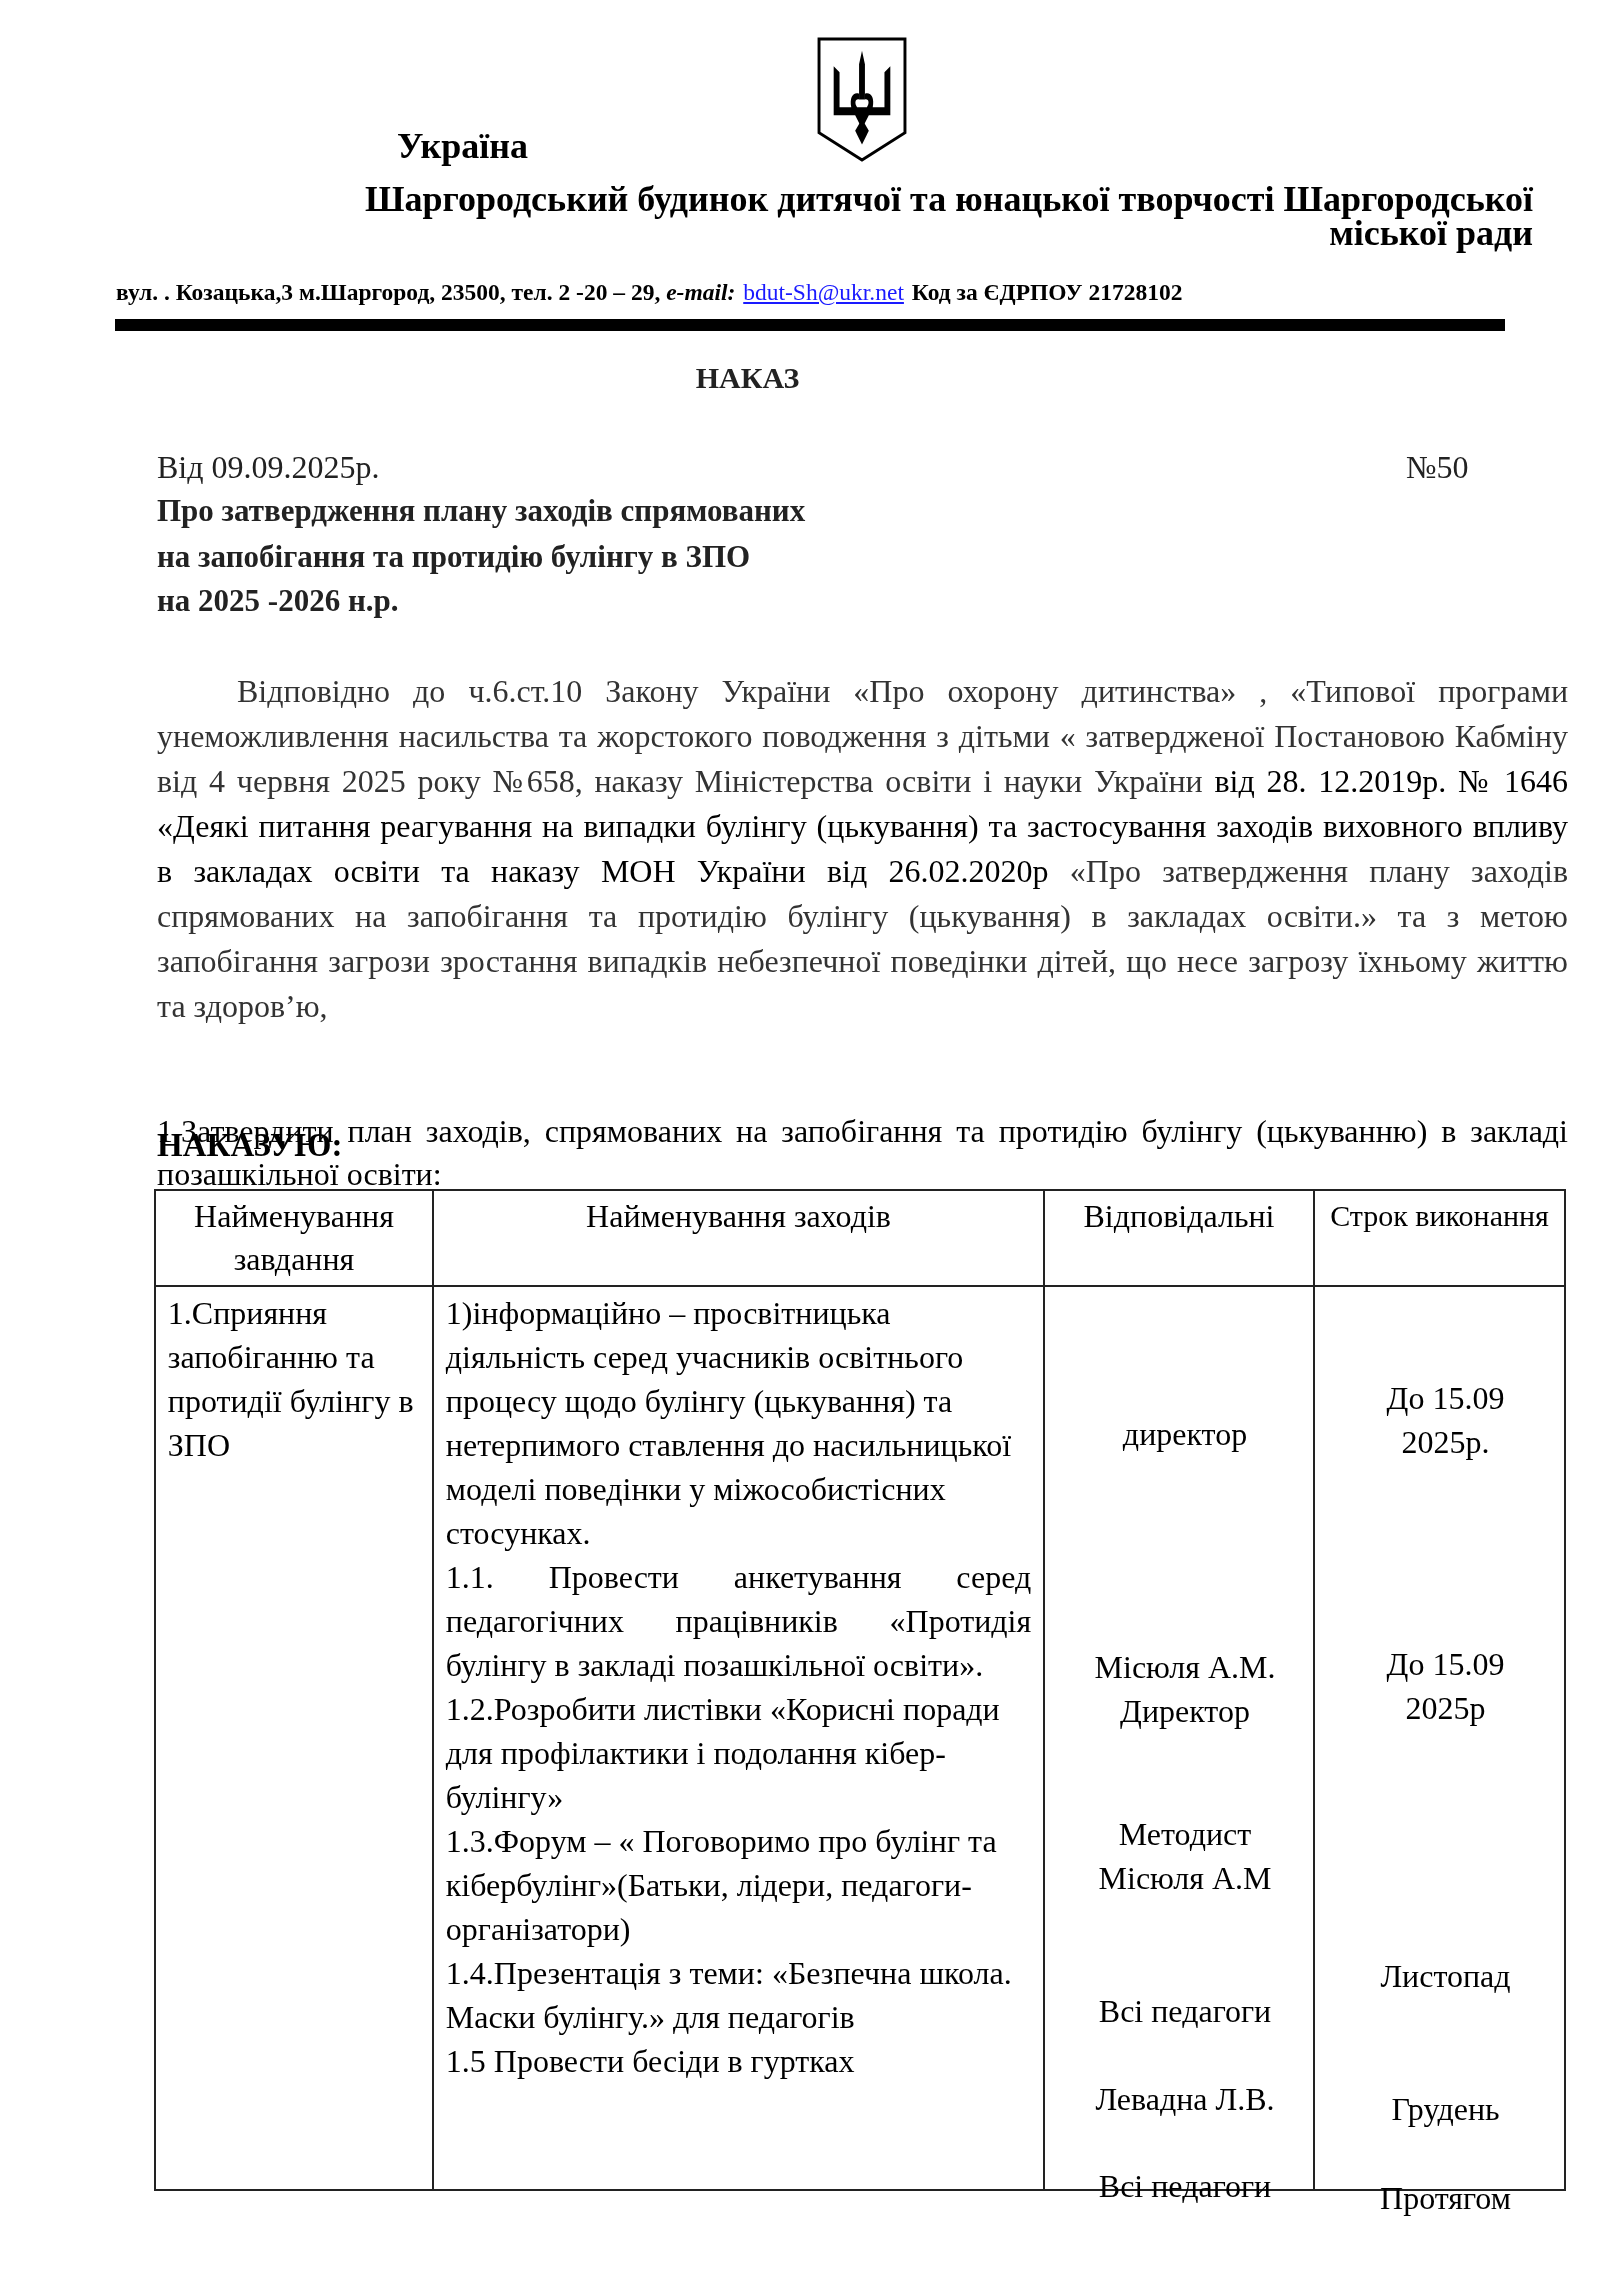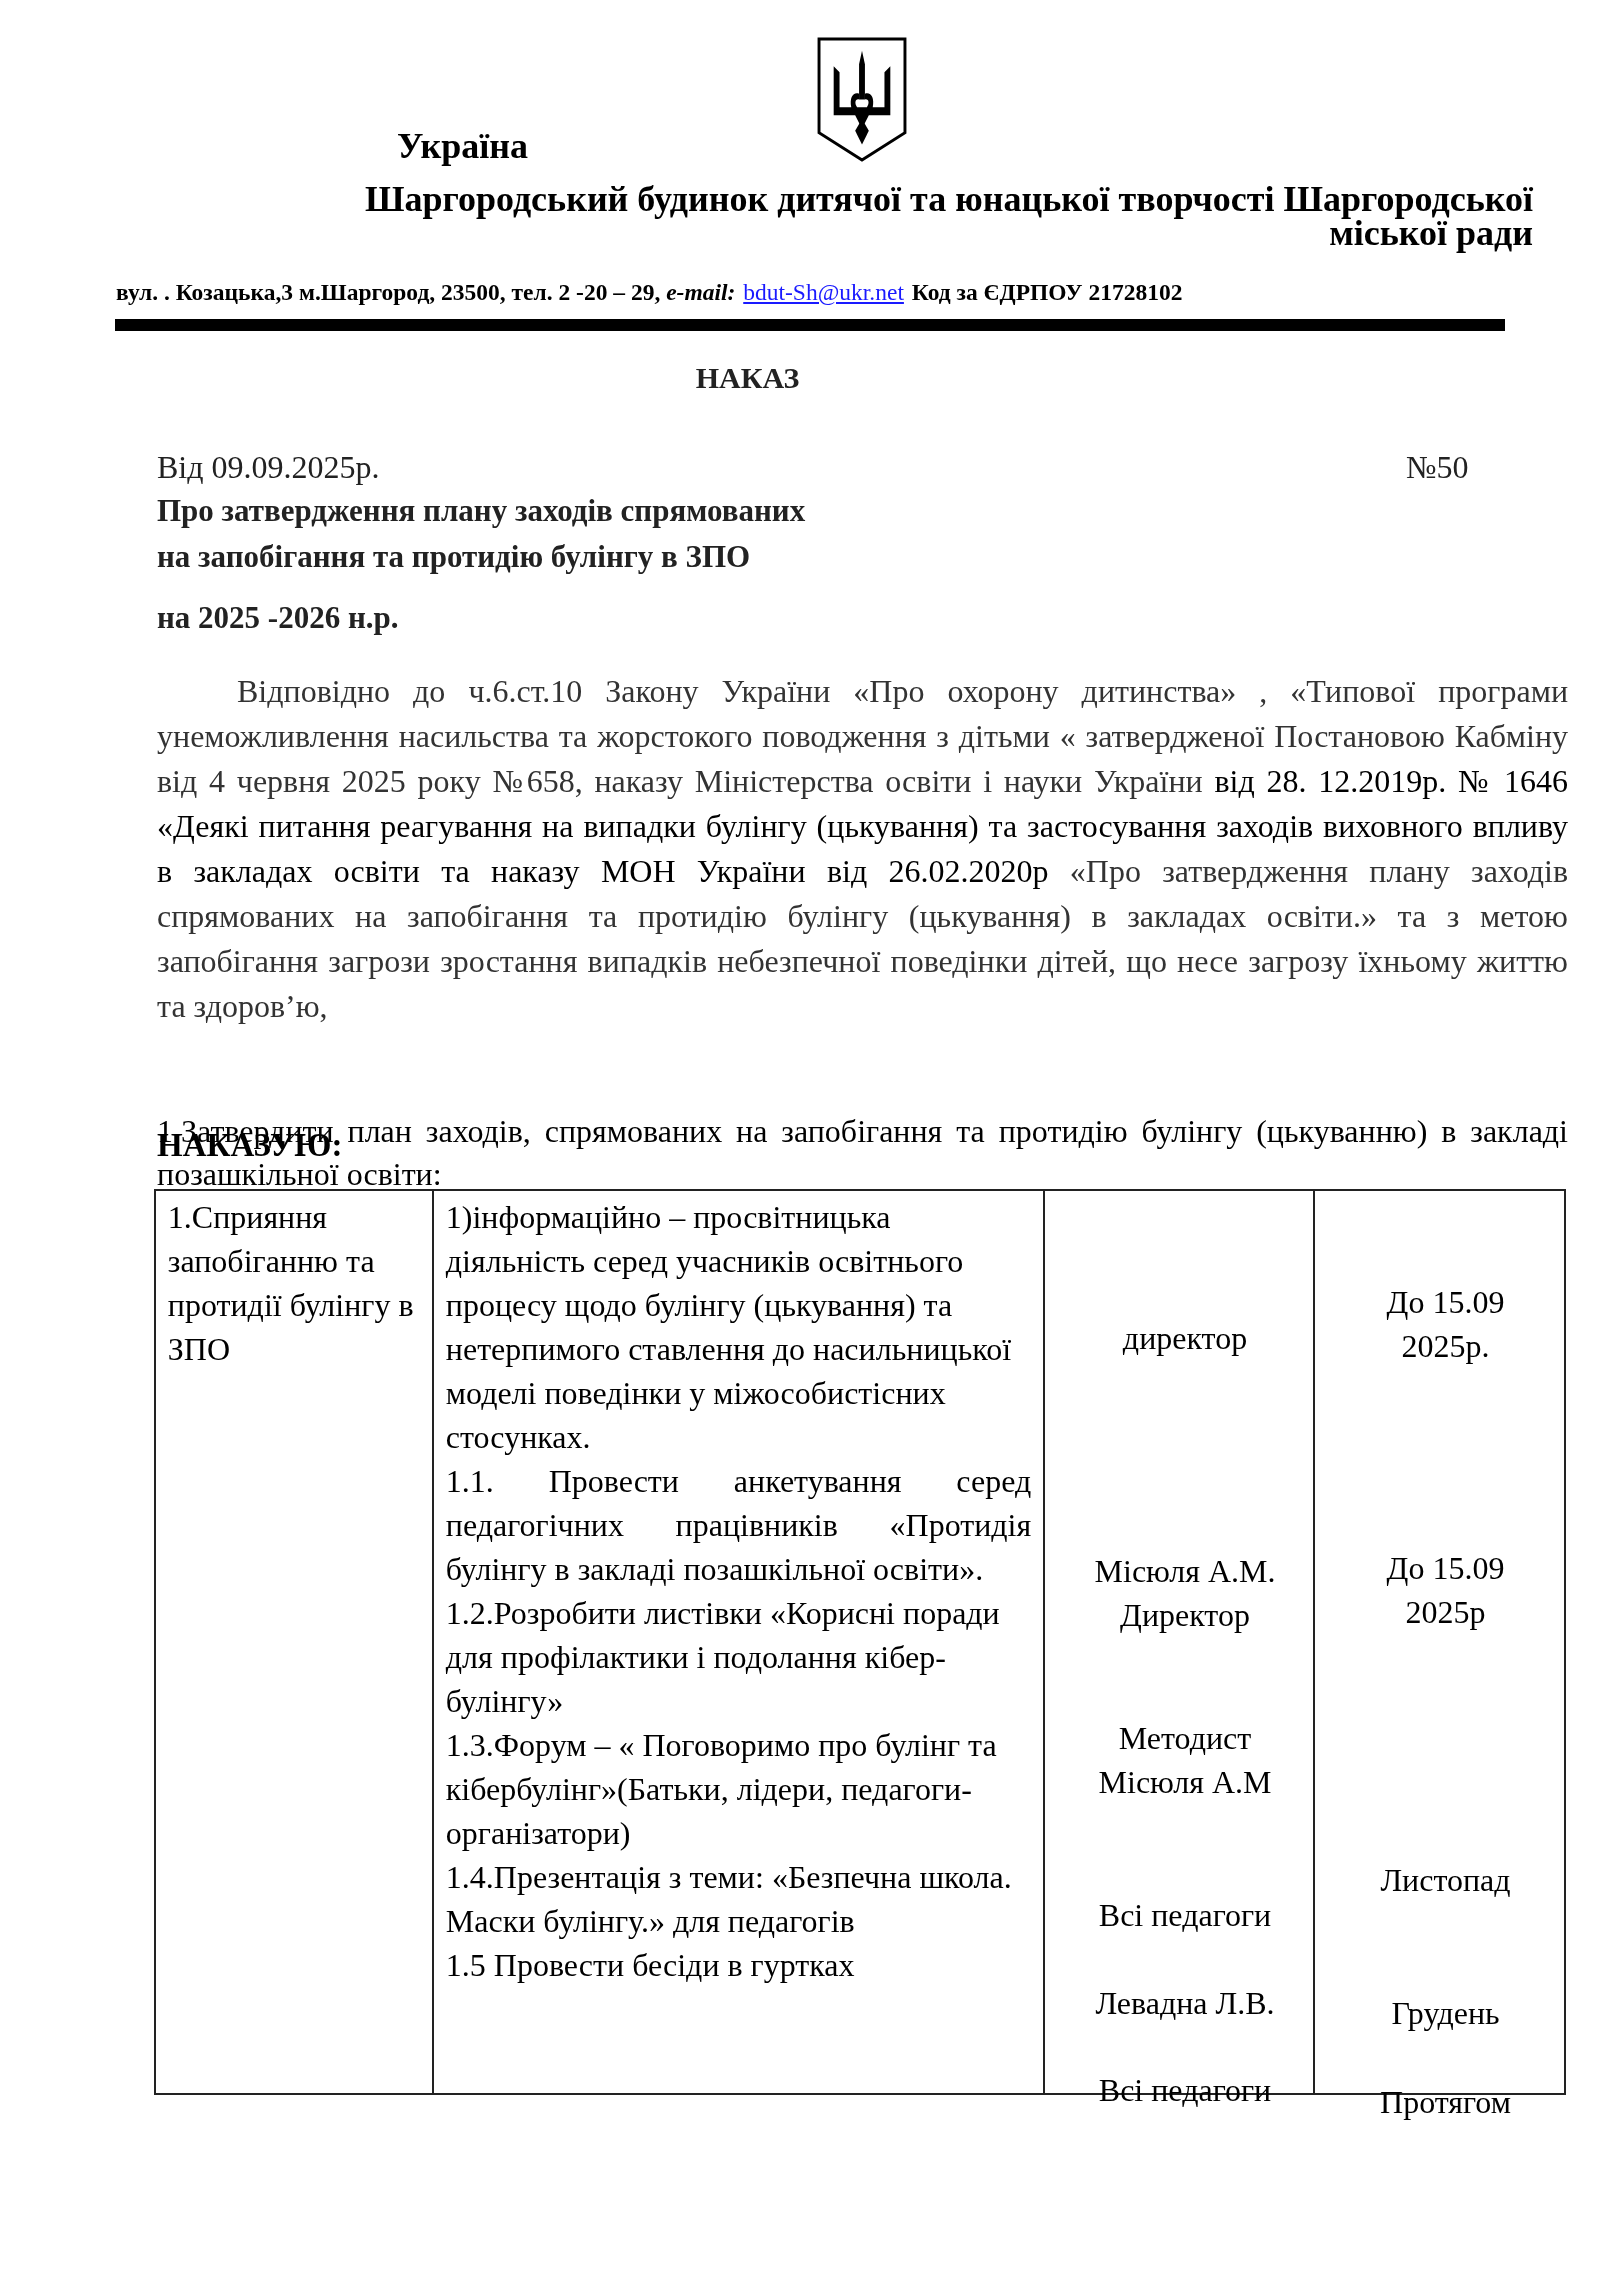--- a/index.html
+++ b/index.html
@@ -12,21 +12,21 @@
   .org1 { top: 174px; }
   .org2 { top: 208px; }
   .addr { left: 116px; top: 279px; font-size: 23.5px; font-weight: bold; white-space: nowrap; }
   .addr .em { font-style: italic; }
   .addr a { color: #1a1aff; text-decoration: underline; font-weight: normal; margin: 0 2px; }
   .rule { left: 115px; top: 319px; width: 1390px; height: 11.8px; background: #000; }
   .title { left: 0; width: 1495px; top: 361px; text-align: center; font-size: 30px; font-weight: bold; color: #222; }
   .date { left: 157px; top: 449px; font-size: 32px; color: #222; }
   .num { left: 1406px; top: 449px; font-size: 32px; color: #222; }
   .subj { left: 157px; font-size: 31px; font-weight: bold; color: #222; }
-  .s1 { top: 493px; } .s2 { top: 539px; } .s3 { top: 600px; }
+  .s1 { top: 493px; } .s2 { top: 539px; } .s3 { top: 583px; }
   .para { left: 157px; width: 1411px; top: 669px; font-size: 32px; line-height: 45px; text-align: justify; color: #333; }
   .para .ind { display: inline-block; width: 80px; }
   .para .dark { color: #000; }
   .nakazuyu { left: 157px; top: 1127px; font-size: 33px; font-weight: bold; }
   .item1 { left: 157px; width: 1411px; top: 1110px; font-size: 32px; line-height: 43px; text-align: justify; }
   table.plan { position: absolute; left: 154px; top: 1189px; width: 1409px; border-collapse: collapse;
                font-size: 32px; line-height: 44px; table-layout: fixed; }
   table.plan td, table.plan th { border: 2px solid #222; vertical-align: top; padding: 3.9px 11.8px; font-weight: normal; }
   table.plan th { text-align: center; line-height: 43px; }
   .c1 { width: 278px; } .c2 { width: 611px; } .c3 { width: 270px; } .c4 { width: 251px; }
@@ -69,20 +69,26 @@
 <div class="abs item1">1.Затвердити план заходів, спрямованих на запобігання та протидію булінгу (цькуванню) в закладі позашкільної освіти:</div>
 
 <table class="plan">
   <colgroup>
       <col class="c1">
       <col class="c2">
       <col class="c3">
       <col class="c4">
     </colgroup>
   <tbody>
+      <tr>
+    <th>Найменування завдання</th>
+    <th>Найменування заходів</th>
+    <th>Відповідальні</th>
+    <th style="font-size:30px;line-height:41px">Строк виконання</th>
+  </tr>
   <tr>
     <td style="padding-right:5.9px">1.Сприяння запобіганню та протидії булінгу в ЗПО</td>
     <td>
       <div class="act left">1)інформаційно – просвітницька діяльність серед учасників освітнього процесу щодо булінгу (цькування) та  нетерпимого ставлення до насильницької моделі поведінки у міжособистісних стосунках.</div>
       <div class="act">1.1. Провести анкетування серед педагогічних працівників «Протидія булінгу в  закладі позашкільної освіти».</div>
       <div class="act left">1.2.Розробити листівки «Корисні поради для профілактики і подолання кібер- булінгу»</div>
       <div class="act left">1.3.Форум – « Поговоримо про булінг та кібербулінг»(Батьки, лідери, педагоги- організатори)</div>
       <div class="act left">1.4.Презентація з теми: «Безпечна школа. Маски булінгу.» для педагогів</div>
       <div class="act left">1.5 Провести бесіди в  гуртках</div>
     </td>

